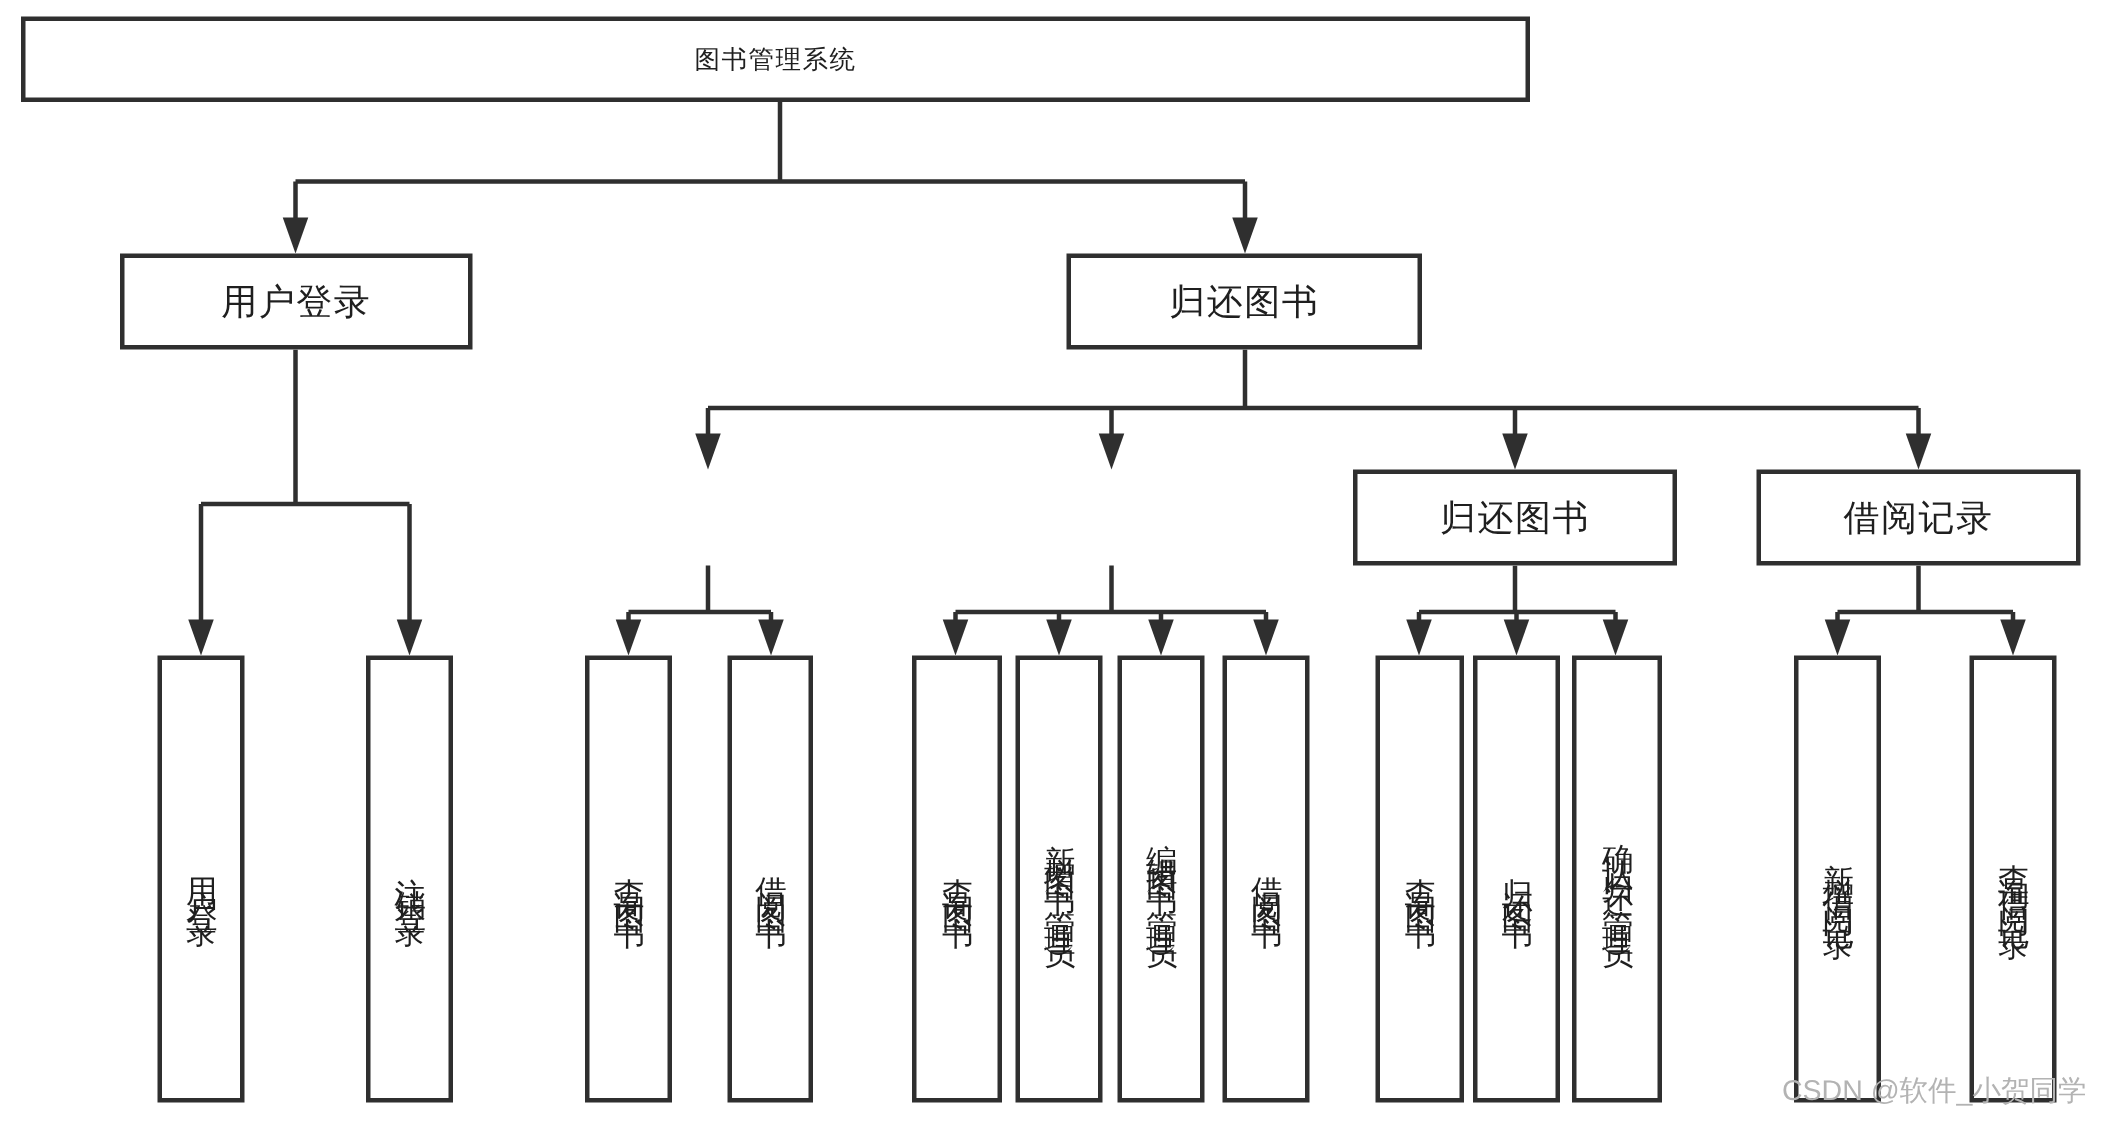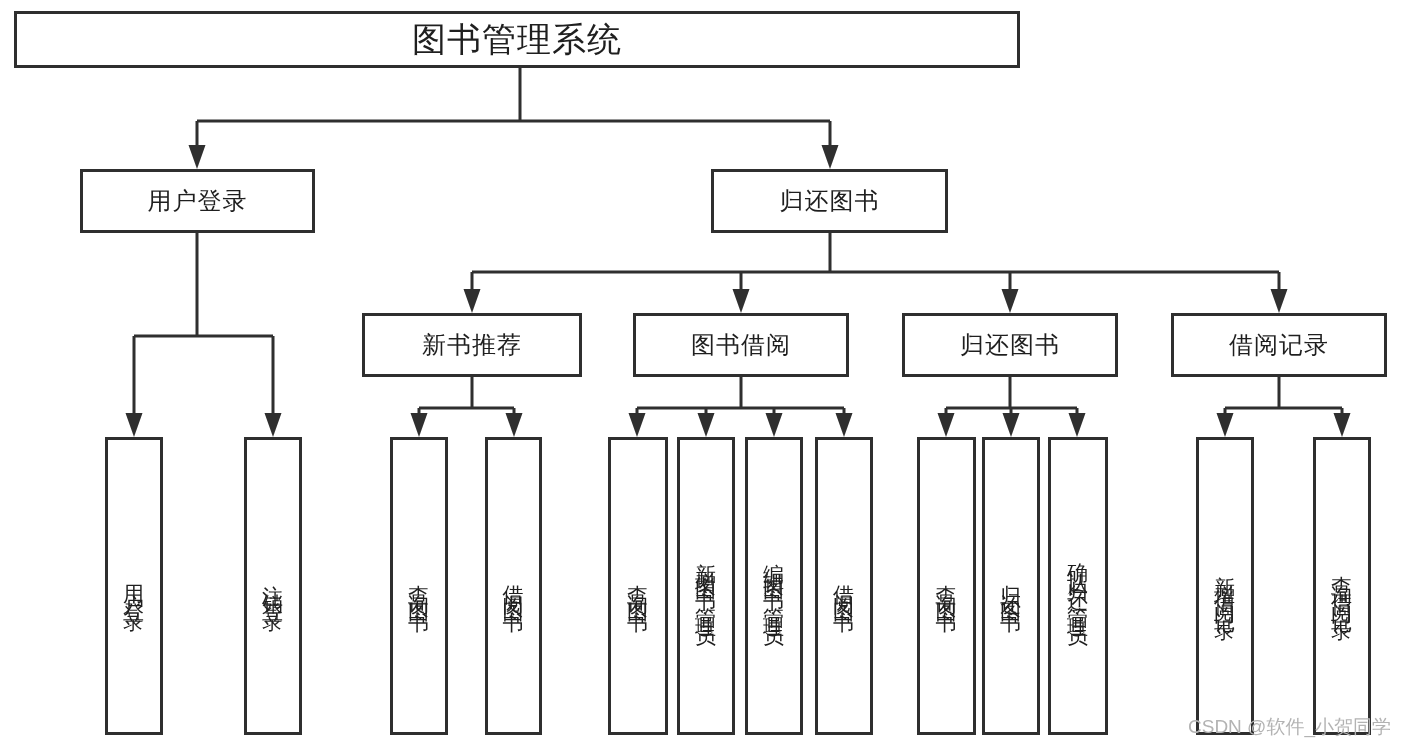--- a/index.html
+++ b/index.html
@@ -31,21 +31,21 @@
     justify-content: center;
     z-index: 2;
   }
   .lbl {
     font-size: 24px;
     color: #1f1f1f;
     letter-spacing: 1px;
     white-space: nowrap;
   }
   .lbl.root {
-    font-size: 34px;
+    font-size: 17px;
   }
   .vlbl {
     writing-mode: vertical-rl;
     text-orientation: mixed;
     font-size: 21px;
     letter-spacing: 9px;
     line-height: 1;
     color: #1f1f1f;
   }
   .watermark {
@@ -100,26 +100,20 @@
     <span class="lbl root">图书管理系统</span>
   </div>
 
   <div class="box" style="left:80px;top:169px;width:235px;height:64px">
     <span class="lbl">用户登录</span>
   </div>
   <div class="box" style="left:711px;top:169px;width:237px;height:64px">
     <span class="lbl">归还图书</span>
   </div>
 
-  <div class="box" style="left:362px;top:313px;width:220px;height:64px">
-    <span class="lbl">新书推荐</span>
-  </div>
-  <div class="box" style="left:633px;top:313px;width:216px;height:64px">
-    <span class="lbl">图书借阅</span>
-  </div>
   <div class="box" style="left:902px;top:313px;width:216px;height:64px">
     <span class="lbl">归还图书</span>
   </div>
   <div class="box" style="left:1171px;top:313px;width:216px;height:64px">
     <span class="lbl">借阅记录</span>
   </div>
 
   <div class="box" style="left:105px;top:437px;width:58px;height:298px">
     <span class="vlbl">用户登录</span>
   </div>

